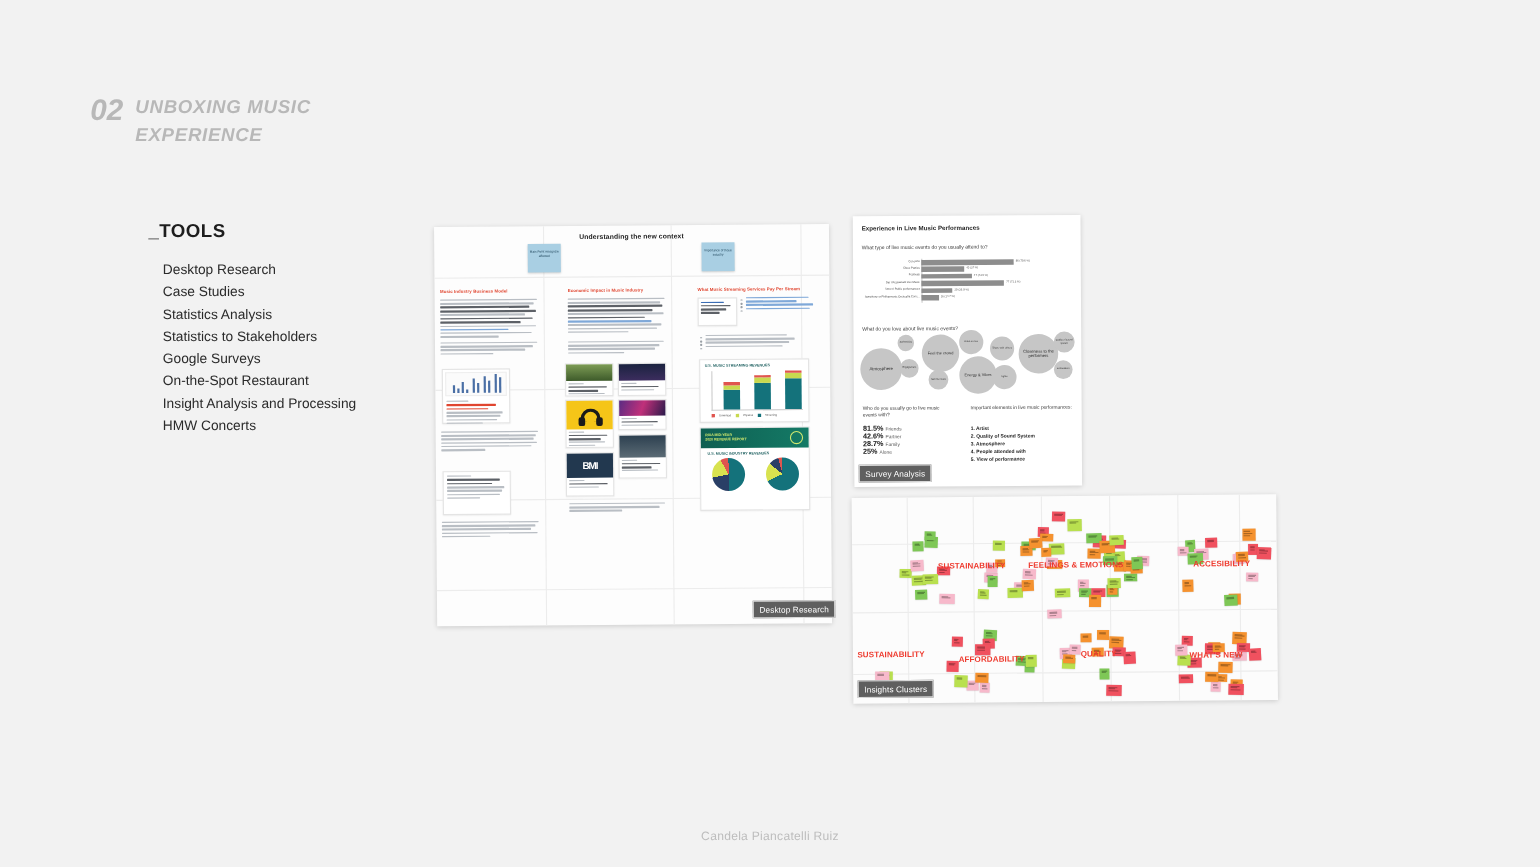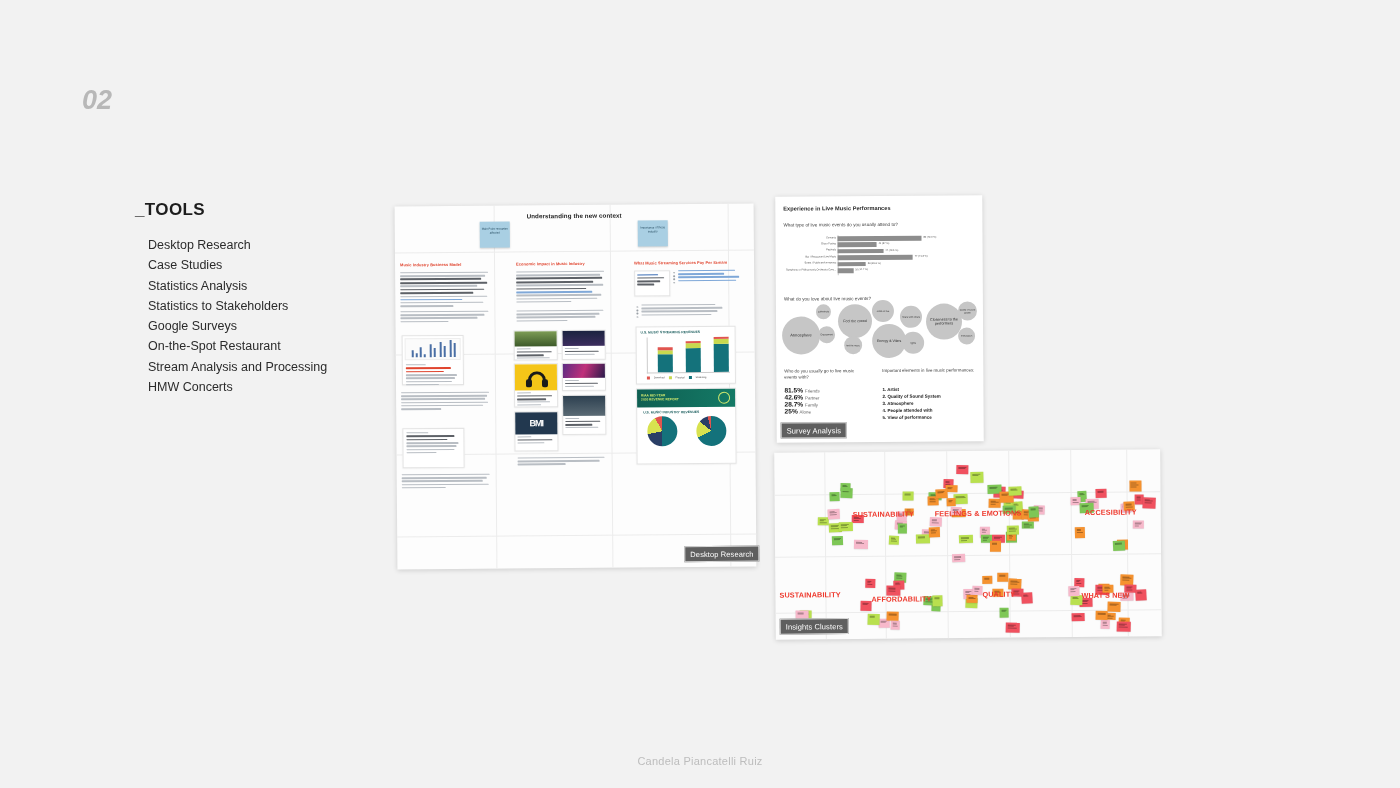--- a/index.html
+++ b/index.html
@@ -107,32 +107,36 @@
 
   
   .footer { position:absolute; left:0; right:0; top:755px; text-align:center;
     font-size:11px; color:#bdbdbd; letter-spacing:.25px; }
 </style>
 </head>
 <body>
 
 <div class="header">
   <div class="hdr-num">02</div>
+  <div class="hdr-mid">
+    <div>UNBOXING MUSIC</div>
+    <div>EXPERIENCE</div>
+  </div>
 </div>
 
 <div class="tools">
   <div class="tools-title">_TOOLS</div>
   <ul class="tools-list" id="tools-list">
       <li>Desktop Research</li>
       <li>Case Studies</li>
       <li>Statistics Analysis</li>
       <li>Statistics to Stakeholders</li>
       <li>Google Surveys</li>
       <li>On-the-Spot Restaurant</li>
-      <li>Stream Analysis and Processing</li>
+      <li>Insight Analysis and Processing</li>
       <li>HMW Concerts</li>
     </ul>
 </div>
 
 <div class="panel" id="board-desktop">
   <div class="grid-v" style="left:99px"></div>
   <div class="grid-v" style="left:215px"></div>
   <div class="grid-v" style="left:333px"></div>
   <div class="grid-h" style="top:46px"></div>
   <div class="grid-h" style="top:148px"></div>

